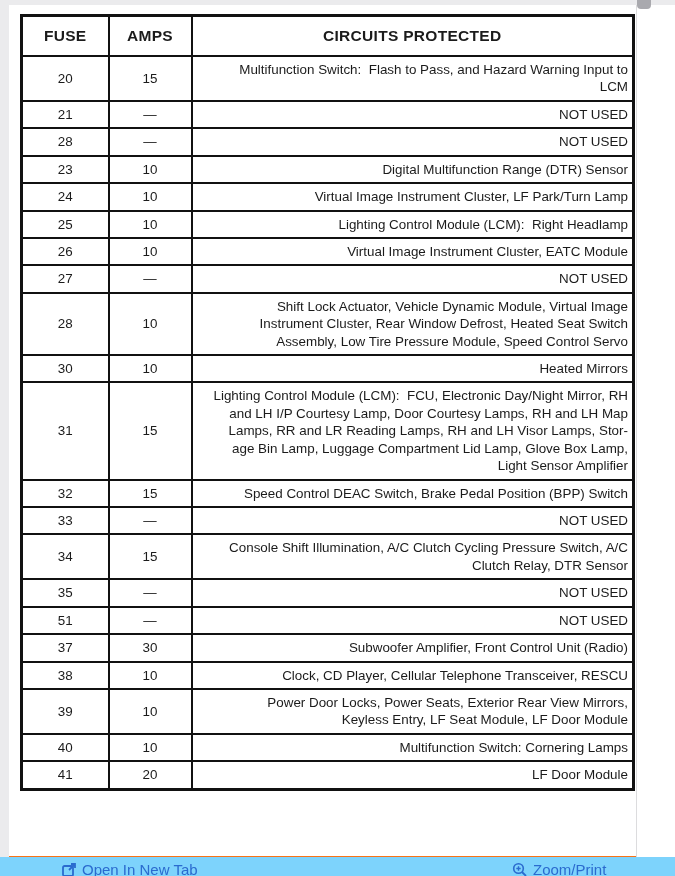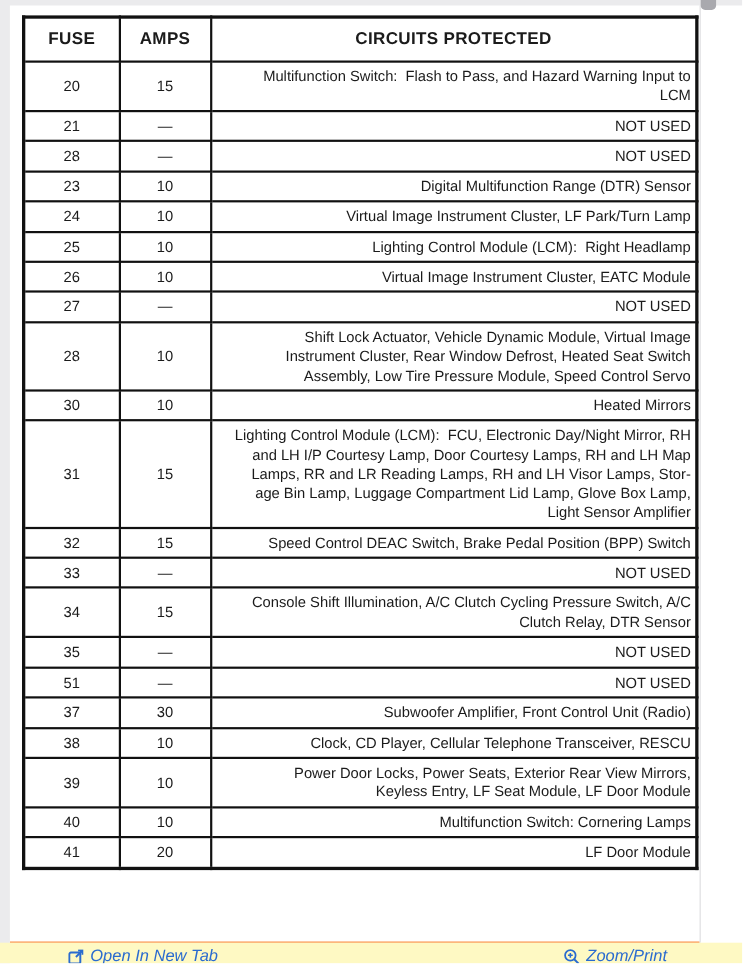--- a/index.html
+++ b/index.html
@@ -86,23 +86,22 @@
     padding: 4px 4px 4px 12px;
     white-space: pre-wrap;
     vertical-align: middle;
   }
   td.c-circuits.pad-bottom { }
 
   
   .footer {
     position: absolute; left: 0; top: 857px;
     width: 675px; height: 19px;
-    background: #fef9c3;
+    background: #7dd3fc;
     overflow: hidden;
-    font-style: italic;
   }
   .footer a {
     position: absolute;
     top: 4px;
     display: flex;
     align-items: center;
     gap: 6px;
     font-size: 15px;
     color: #2a6bcf;
     text-decoration: none;

